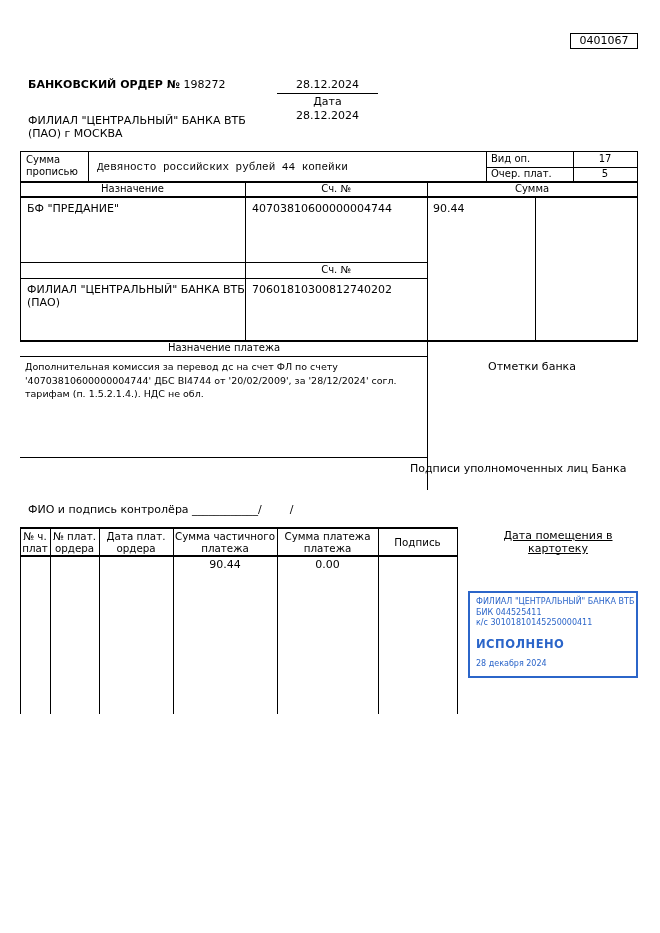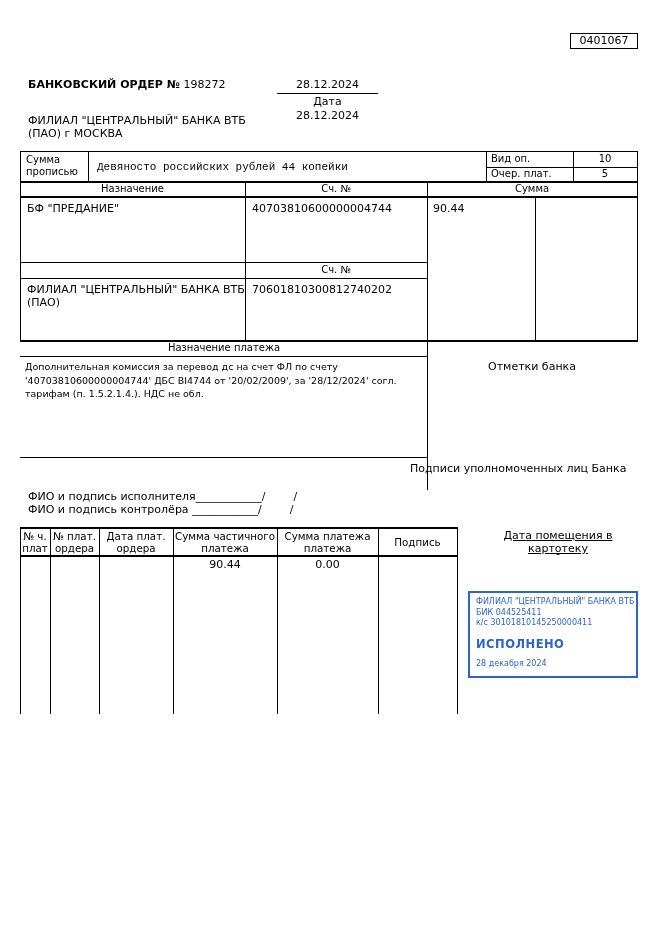--- a/index.html
+++ b/index.html
@@ -67,21 +67,21 @@
   <div class="vl" style="left:486px;top:151px;height:30px;"></div>
   <div class="vl" style="left:573px;top:151px;height:30px;"></div>
   <div class="vl" style="left:245px;top:181px;height:159px;"></div>
   <div class="vl" style="left:427px;top:181px;height:309px;"></div>
   <div class="vl" style="left:535px;top:196px;height:144px;"></div>
 
   <div class="txt sm prewrap" style="left:26px;top:154px;width:60px;">Сумма
 прописью</div>
   <div class="txt" style="left:97px;top:161px;font-family:Liberation Mono, monospace;">Девяносто российских рублей 44 копейки</div>
   <div class="txt sm" style="left:491px;top:153px;">Вид оп.</div>
-  <div class="txt sm ctr" style="left:573px;top:153px;width:64px;">10</div>
+  <div class="txt sm ctr" style="left:573px;top:153px;width:64px;">17</div>
   <div class="txt sm" style="left:491px;top:168px;">Очер. плат.</div>
   <div class="txt sm ctr" style="left:573px;top:168px;width:64px;">5</div>
 
   <div class="txt sm ctr" style="left:20px;top:183px;width:225px;">Назначение</div>
   <div class="txt sm ctr" style="left:245px;top:183px;width:182px;">Сч. №</div>
   <div class="txt sm ctr" style="left:427px;top:183px;width:210px;">Сумма</div>
   <div class="txt" style="left:27px;top:202px;">БФ "ПРЕДАНИЕ"</div>
   <div class="txt" style="left:252px;top:202px;">40703810600000004744</div>
   <div class="txt" style="left:433px;top:202px;">90.44</div>
 
@@ -90,21 +90,20 @@
   <div class="txt" style="left:27px;top:296px;">(ПАО)</div>
   <div class="txt" style="left:252px;top:283px;">70601810300812740202</div>
 
   <div class="txt sm ctr" style="left:20px;top:342px;width:408px;">Назначение платежа</div>
   <div class="purpose">Дополнительная комиссия за перевод дс на счет ФЛ по счету
 '40703810600000004744' ДБС BI4744 от '20/02/2009', за '28/12/2024' согл.
 тарифам (п. 1.5.2.1.4.). НДС не обл.</div>
   <div class="txt ctr" style="left:427px;top:360px;width:210px;">Отметки банка</div>
   <div class="txt" style="left:410px;top:462px;">Подписи уполномоченных лиц Банка</div>
 
-  <div class="txt pre" style="left:28px;top:490px;">ФИО и подпись исполнителя____________/        /</div>
   <div class="txt pre" style="left:28px;top:503px;">ФИО и подпись контролёра ____________/        /</div>
 
   <div class="hl2" style="left:20px;top:527px;width:438px;"></div>
   <div class="hl2" style="left:20px;top:555px;width:438px;"></div>
   <div class="vl" style="left:20px;top:527px;height:187px;"></div>
   <div class="vl" style="left:50px;top:527px;height:187px;"></div>
   <div class="vl" style="left:99px;top:527px;height:187px;"></div>
   <div class="vl" style="left:173px;top:527px;height:187px;"></div>
   <div class="vl" style="left:277px;top:527px;height:187px;"></div>
   <div class="vl" style="left:378px;top:527px;height:187px;"></div>

